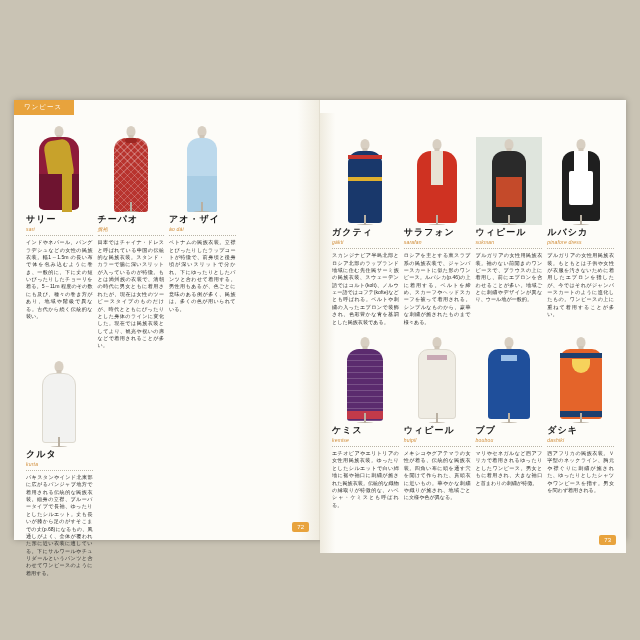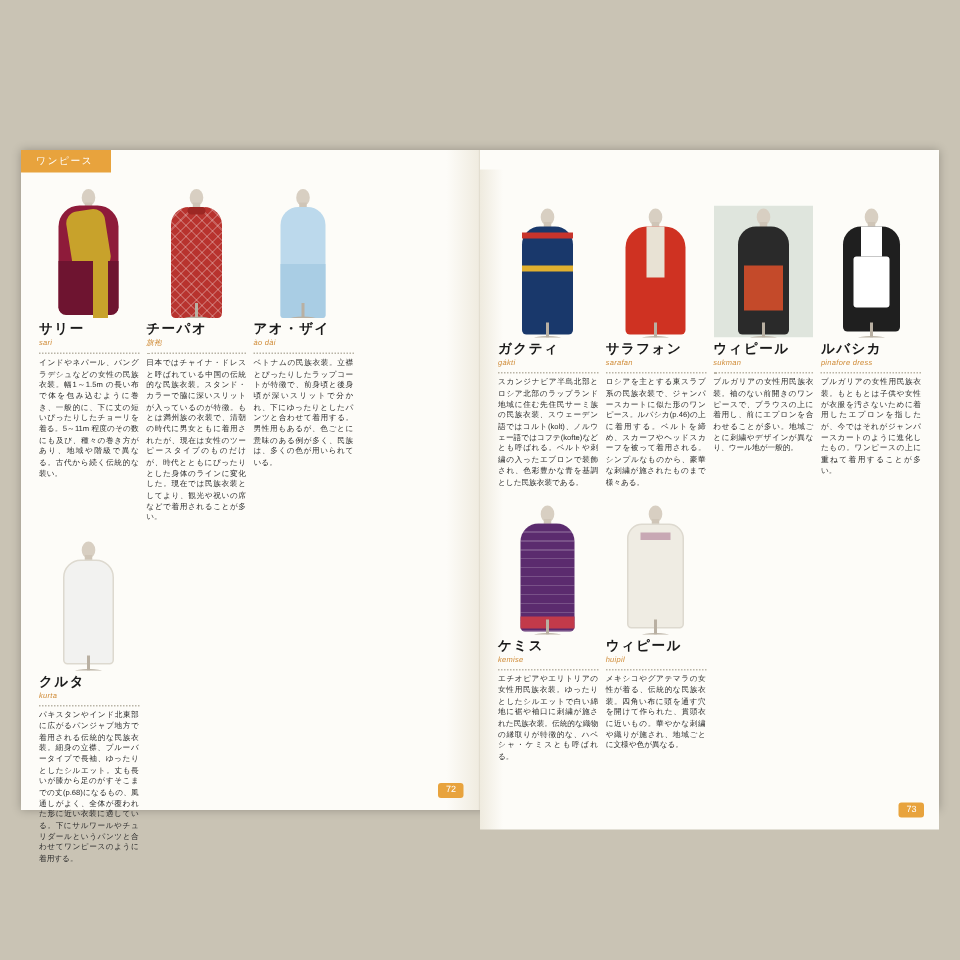--- a/index.html
+++ b/index.html
@@ -306,19 +306,51 @@
             <div class="dress" style="top:20px;width:20px;height:5px;background:#c8a8b4;"></div>
             <div class="stand"></div>
           </div>
         </div>
         <div class="name-ja">ウィピール</div>
         <div class="name-en">huipil</div>
         <div class="rule"></div>
         <div class="desc">メキシコやグアテマラの女性が着る、伝統的な民族衣装。四角い布に頭を通す穴を開けて作られた、貫頭衣に近いもの。華やかな刺繍や織りが施され、地域ごとに文様や色が異なる。</div>
       </div>
 
-
+      <div class="cell">
+        <div class="img-box">
+          <div class="fig">
+            <div class="mannequin-head"></div>
+              <div class="mannequin-neck"></div>
+            <div class="dress" style="top:14px;width:42px;height:70px;background:#1f4f9b;border-radius:10px 10px 3px 3px;"></div>
+            <div class="dress" style="top:20px;width:16px;height:6px;background:#9fc2e8;"></div>
+            <div class="stand"></div>
+          </div>
+        </div>
+        <div class="name-ja">ブブ</div>
+        <div class="name-en">boubou</div>
+        <div class="rule"></div>
+        <div class="desc">マリやセネガルなど西アフリカで着用されるゆったりとしたワンピース。男女ともに着用され、大きな袖口と首まわりの刺繍が特徴。</div>
+      </div>
+
+      <div class="cell">
+        <div class="img-box">
+          <div class="fig">
+            <div class="mannequin-head"></div>
+              <div class="mannequin-neck"></div>
+            <div class="dress" style="top:14px;width:42px;height:70px;background:#e4642a;border-radius:10px 10px 3px 3px;"></div>
+            <div class="dress" style="top:18px;width:42px;height:5px;background:#1d3f6e;"></div>
+            <div class="dress" style="top:76px;width:42px;height:6px;background:#1d3f6e;"></div>
+            <div class="dress" style="top:24px;width:18px;height:14px;background:#f6d25b;border-radius:0 0 9px 9px;"></div>
+            <div class="stand"></div>
+          </div>
+        </div>
+        <div class="name-ja">ダシキ</div>
+        <div class="name-en">dashiki</div>
+        <div class="rule"></div>
+        <div class="desc">西アフリカの民族衣装。Ｖ字型のネックライン、胸元や襟ぐりに刺繍が施された、ゆったりとしたシャツやワンピースを指す。男女を問わず着用される。</div>
+      </div>
     </div>
 
     <div class="folio">73</div>
   </div>
 
 </div>
 
 </body></html>

